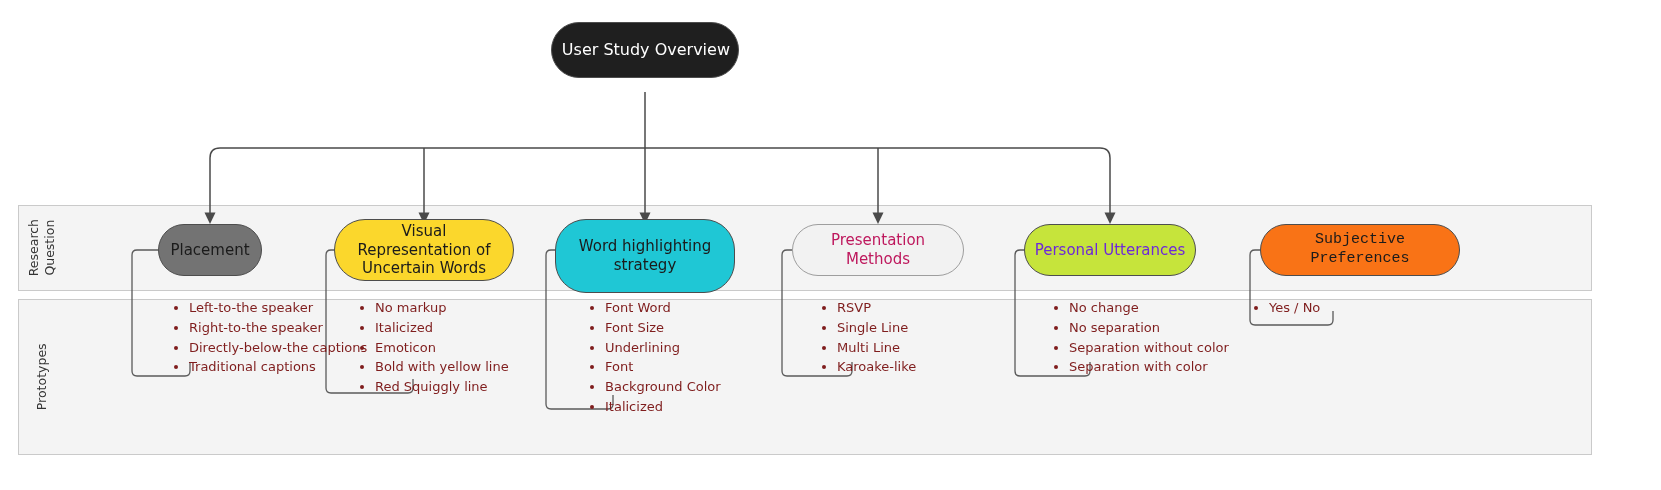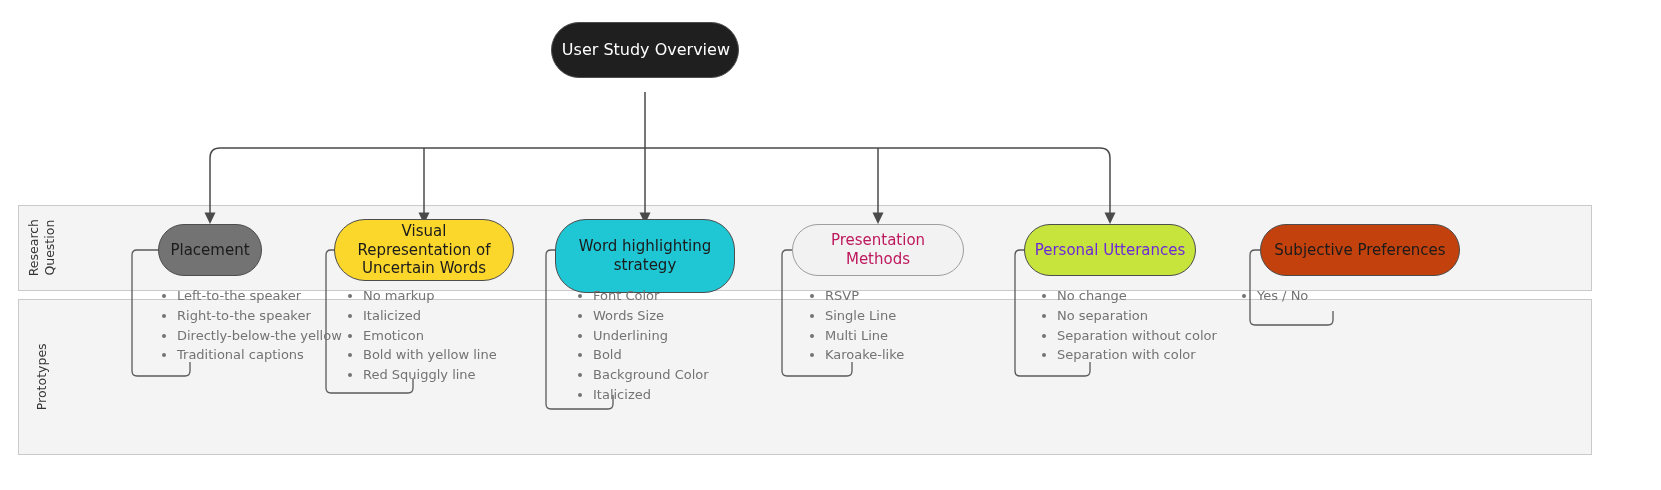--- a/index.html
+++ b/index.html
@@ -16,21 +16,21 @@
   .node{position:absolute;display:flex;align-items:center;justify-content:center;text-align:center;
         border:1.3px solid #4D4D4D;border-radius:31px;font-size:15px;line-height:1.25;color:#1B1B1B;
         box-sizing:border-box;padding:0 8px;}
   .root{left:551px;top:22px;width:188px;height:56px;border-radius:35px;font-size:16px;justify-content:flex-end;}
   .n1{left:158px;top:224px;width:104px;height:52px;border-radius:26px;}
   .n2{left:334px;top:219px;width:180px;height:62px;}
   .n3{left:555px;top:219px;width:180px;height:74px;}
   .n4{left:792px;top:224px;width:172px;height:52px;border-radius:26px;}
   .n5{left:1024px;top:224px;width:172px;height:52px;border-radius:26px;}
   .n6{left:1260px;top:224px;width:200px;height:52px;border-radius:26px;}
-  .plist{position:absolute;top:288px;margin:0;padding-left:17px;font-size:13px;line-height:1.28;color:#737373;}
+  .plist{position:absolute;top:288px;margin:12px;padding-left:17px;font-size:13px;line-height:1.28;color:#7f1d1d;}
   .plist li{margin:0 0 3.2px 0;}
   .l1{left:160px}.l2{left:346px}.l3{left:576px}.l4{left:808px}.l5{left:1040px}.l6{left:1240px}
 </style>
 </head>
 <body>
 
 <div class="stage">
 
   <div class="band rq"></div>
   <div class="band pt"></div>
@@ -77,42 +77,42 @@
   </div>
   <div class="node n3" style="background: rgb(31, 199, 213); border-color: rgb(77, 77, 77); color: rgb(27, 27, 27);">
     <span>Word highlighting strategy</span>
   </div>
   <div class="node n4" style="background: rgb(242, 242, 242); border-color: rgb(158, 158, 158); color: #be185d;">
     <span>Presentation Methods</span>
   </div>
   <div class="node n5" style="background: rgb(198, 228, 59); border-color: rgb(77, 77, 77); color: #6d28d9;">
     <span>Personal Utterances</span>
   </div>
-  <div class="node n6" style="background: #c2410c; border-color: rgb(77, 77, 77); color: rgb(27, 27, 27);">
+  <div class="node n6" style="background: #f97316; border-color: rgb(77, 77, 77); color: rgb(27, 27, 27); font-family: Liberation Mono, monospace;">
     <span>Subjective Preferences</span>
   </div>
 
   <ul class="plist l1">
       <li>Left-to-the speaker</li>
       <li>Right-to-the speaker</li>
-      <li>Directly-below-the yellow</li>
+      <li>Directly-below-the captions</li>
       <li>Traditional captions</li>
     </ul>
   <ul class="plist l2">
       <li>No markup</li>
       <li>Italicized</li>
       <li>Emoticon</li>
       <li>Bold with yellow line</li>
       <li>Red Squiggly line</li>
     </ul>
   <ul class="plist l3">
-      <li>Font Color</li>
-      <li>Words Size</li>
+      <li>Font Word</li>
+      <li>Font Size</li>
       <li>Underlining</li>
-      <li>Bold</li>
+      <li>Font</li>
       <li>Background Color</li>
       <li>Italicized</li>
     </ul>
   <ul class="plist l4">
       <li>RSVP</li>
       <li>Single Line</li>
       <li>Multi Line</li>
       <li>Karoake-like</li>
     </ul>
   <ul class="plist l5">

